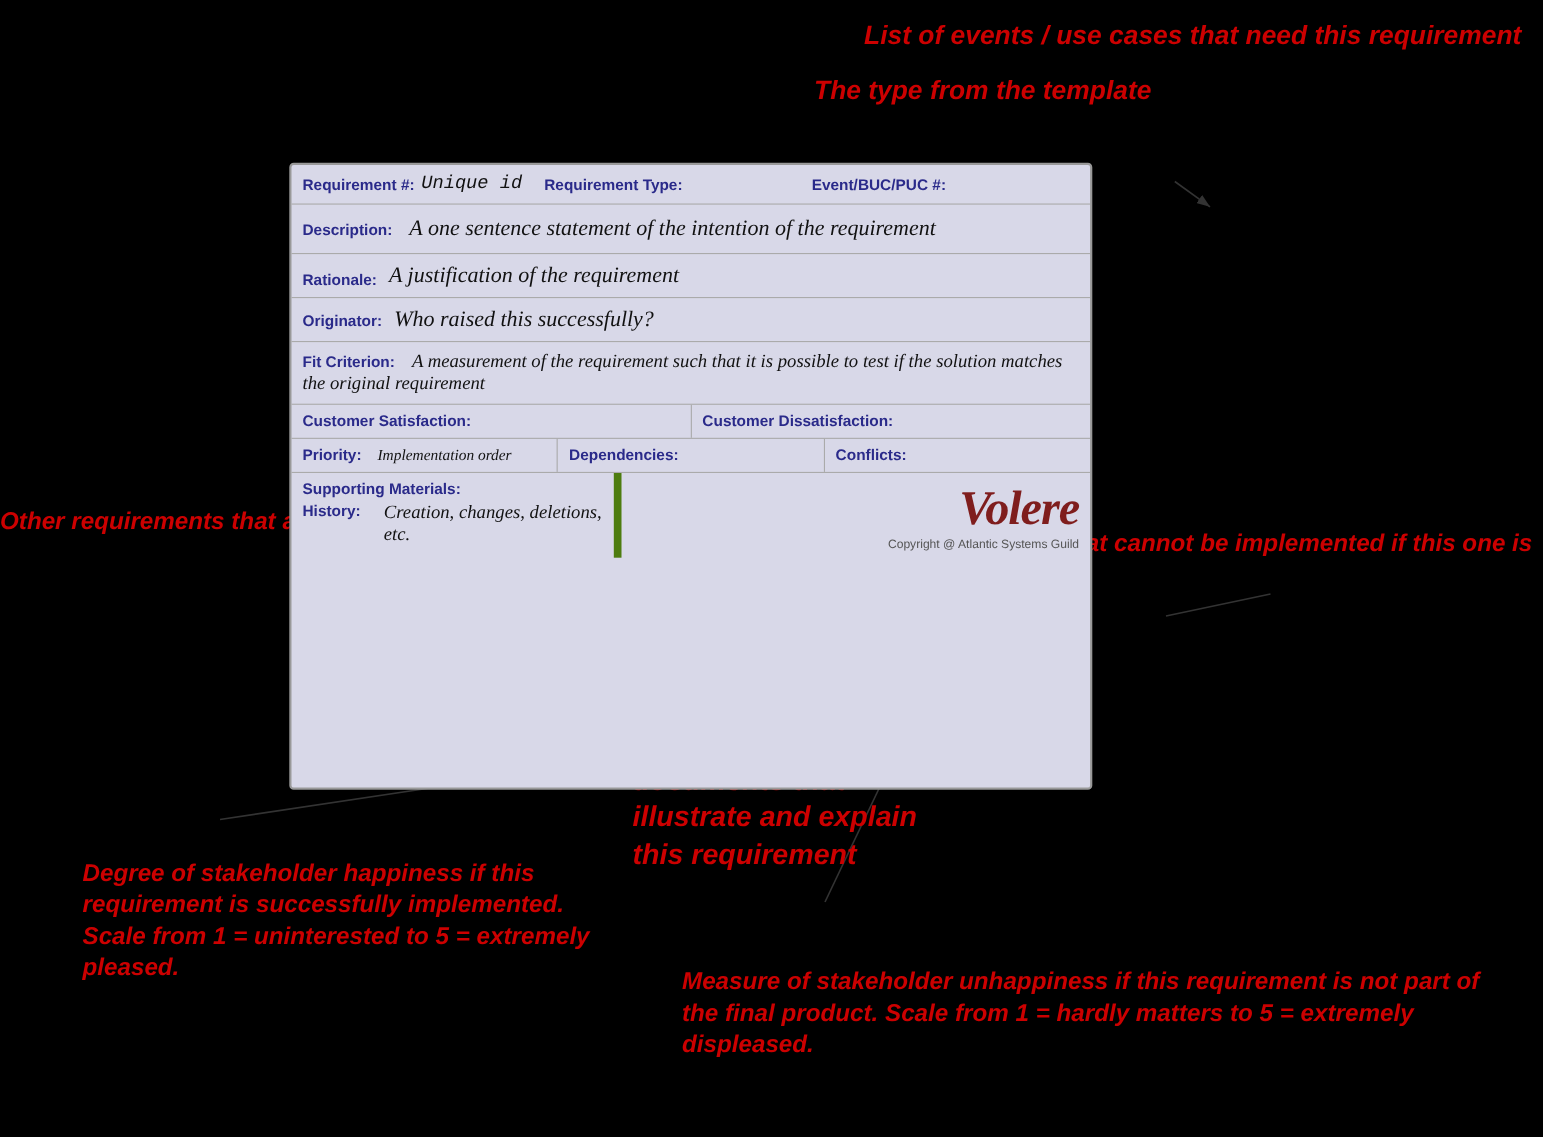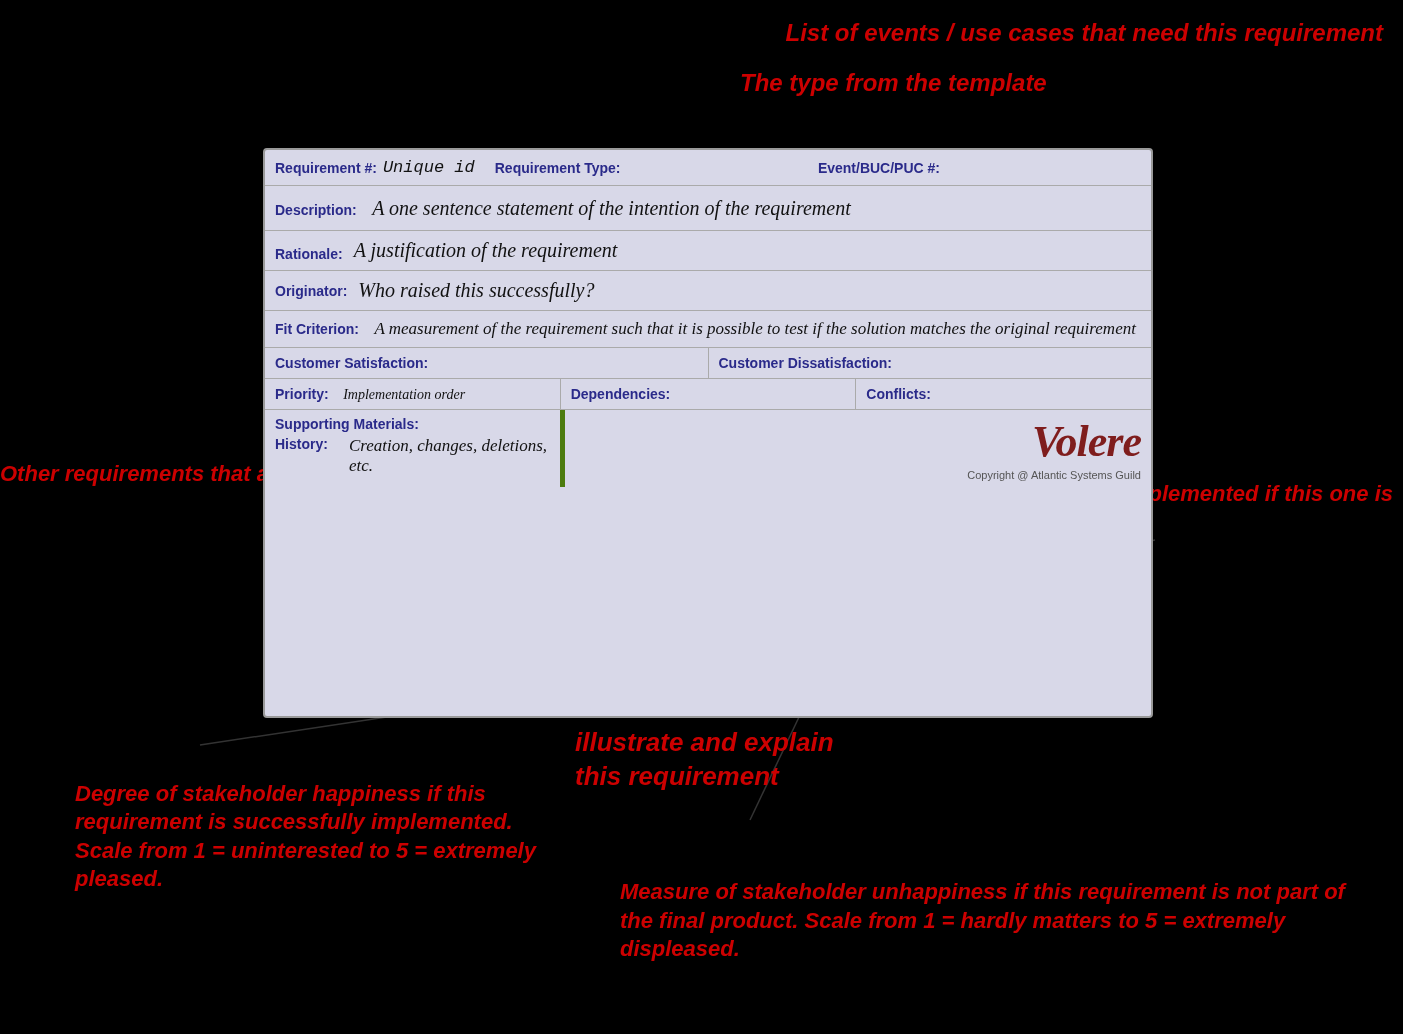--- a/index.html
+++ b/index.html
@@ -21,21 +21,21 @@
       font-style: italic;
       font-size: 22px;
       line-height: 1.25;
     }
 
     
     .card {
       position: absolute;
       top: 148px;
       left: 263px;
-      width: 890px;
+      width: 730px;
       height: 570px;
       background: #d8d8e8;
       border: 2px solid #999;
       border-radius: 4px;
     }
 
     .field-label {
       color: #2a2a8a;
       font-size: 14px;
       font-weight: bold;
@@ -142,21 +142,21 @@
     }
 
     
     .row-bottom {
       display: flex;
     }
 
     .row-bottom .left-col {
       flex: 0 0 300px;
       padding: 6px 10px;
-      border-right: 5px solid #4d7c0f;
+      border-right: 7px solid #4d7c0f;
     }
 
     .row-bottom .right-col {
       flex: 1;
       padding: 6px 10px;
       display: flex;
       flex-direction: column;
       align-items: flex-end;
       justify-content: flex-end;
     }

